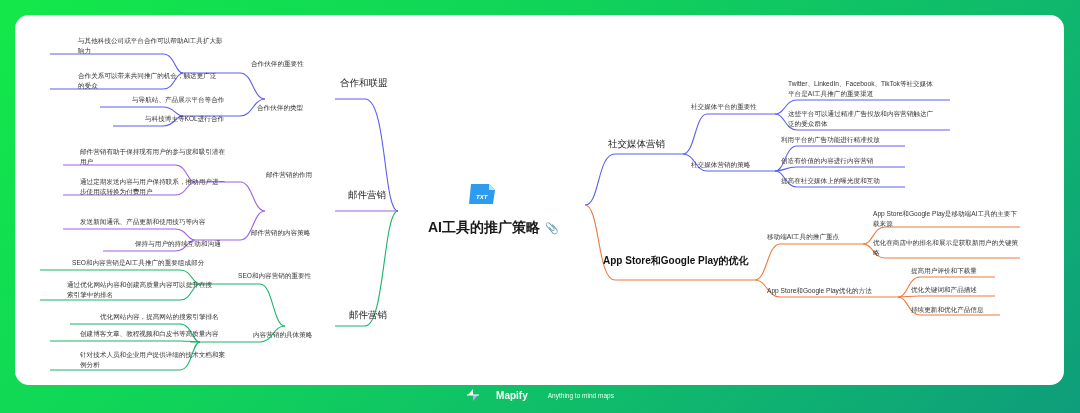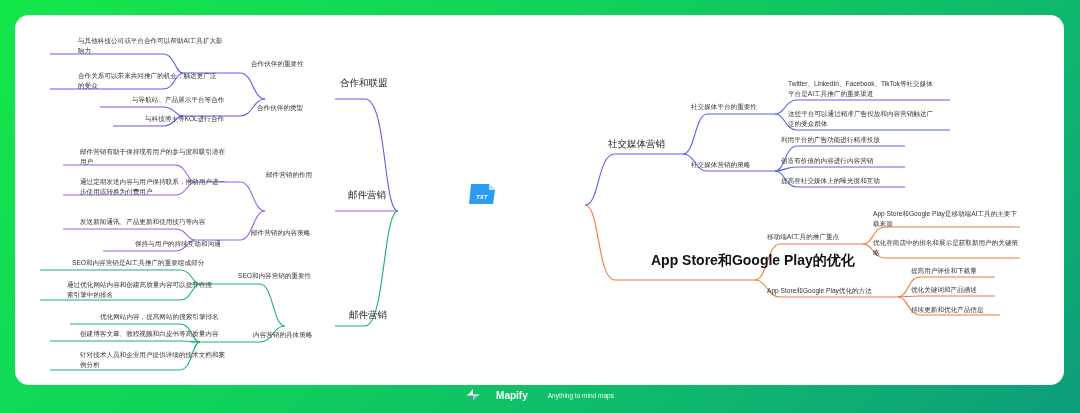--- a/index.html
+++ b/index.html
@@ -4,21 +4,21 @@
 <style>
   html,body{margin:0;padding:0;}
   body{width:1080px;height:413px;overflow:hidden;position:relative;
     background:linear-gradient(135deg,#13e84a 0%,#10d25a 40%,#0fb56f 75%,#0e9d7b 100%);
     font-family:"Liberation Sans","DejaVu Sans",sans-serif;}
   .card{position:absolute;left:15px;top:15px;width:1049px;height:370px;background:#ffffff;border-radius:14px;overflow:hidden;}
   svg.lines{position:absolute;left:0;top:0;width:1049px;height:370px;}
   .t{position:absolute;font-size:6.6px;line-height:9.5px;color:#333;white-space:nowrap;}
   .t.wrap{white-space:normal;}
   .l1{font-size:9.5px;color:#222;}
-  .l1b{font-size:14px;color:#111;font-weight:bold;padding-left:48px;}
+  .l1b{font-size:10px;color:#111;font-weight:bold;}
   .root{position:absolute;font-size:14px;font-weight:bold;color:#1a1a1a;white-space:nowrap;}
   .clip{display:inline-block;margin-left:5px;font-size:11px;font-weight:normal;color:#333;}
   .txticon{position:absolute;left:452px;top:167px;width:30px;height:24px;}
   .footer{position:absolute;left:0;top:386px;width:1080px;height:18px;display:flex;align-items:center;justify-content:center;gap:16px;}
   .brand{color:#fff;font-weight:bold;font-size:10px;}
   .slogan{color:#e9fff0;font-size:6.5px;margin-left:4px;}
 </style>
 </head>
 <body>
 
@@ -70,20 +70,23 @@
     <path d="M883 282 C893 282 893 262 905 262 L980 262" stroke="#f07a3c"></path>
     <path d="M883 282 C893 282 893 281 905 281 L980 281" stroke="#f07a3c"></path>
     <path d="M883 282 C893 282 893 300 905 300 L985 300" stroke="#f07a3c"></path>
   </svg>
 
   <svg class="txticon" viewBox="0 0 30 24">
     <path d="M4 2 L22 2 L28 8 L26 22 L2 22 Z" fill="#2d9cf0"></path>
     <path d="M22 2 L28 8 L22 8 Z" fill="#bfe3ff"></path>
     <text x="9" y="17" font-size="6" font-style="italic" font-weight="bold" fill="#fff" font-family="Liberation Sans, sans-serif">TXT</text>
   </svg>
+  <div class="root" style="left:413px;top:204px;">
+    <span>AI工具的推广策略</span><span class="clip">📎</span>
+  </div>
 
   <div class="t l1" style="left:325px;top:63px;">合作和联盟</div>
   <div class="t" style="left:236px;top:44px;">合作伙伴的重要性</div>
   <div class="t" style="left:242px;top:88px;">合作伙伴的类型</div>
   <div class="t wrap" style="left:63px;top:21px;width:145px;">与其他科技公司或平台合作可以帮助AI工具扩大影响力</div>
   <div class="t wrap" style="left:63px;top:56px;width:145px;">合作关系可以带来共同推广的机会，触达更广泛的受众</div>
   <div class="t" style="left:117px;top:80px;">与导航站、产品展示平台等合作</div>
   <div class="t" style="left:130px;top:99px;">与科技博主等KOL进行合作</div>
 
   <div class="t l1" style="left:333px;top:175px;text-align:center;">邮件营销</div>

